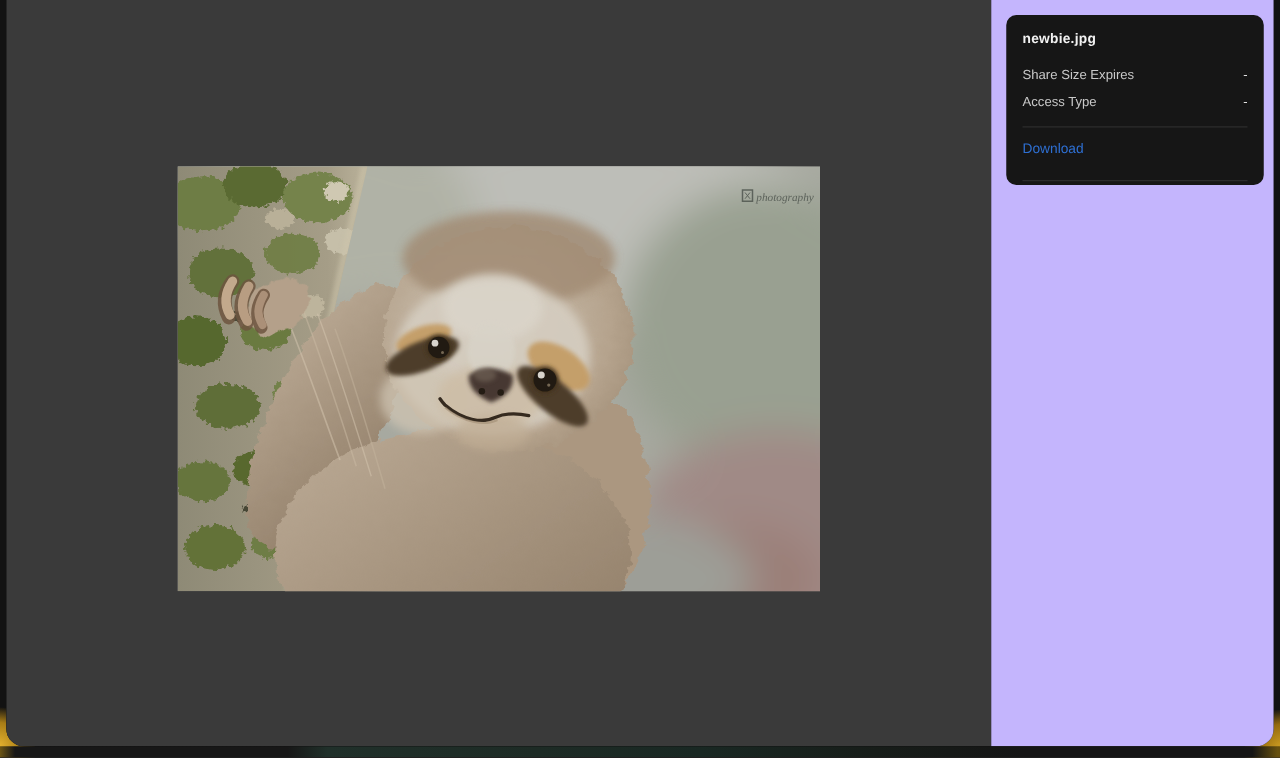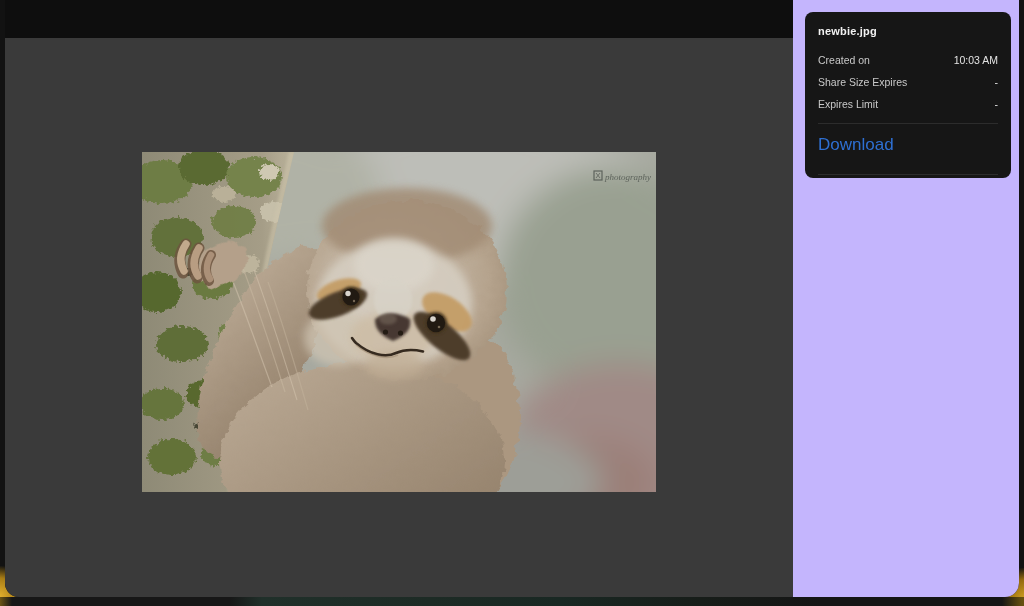--- a/index.html
+++ b/index.html
@@ -18,35 +18,35 @@
   .gold-corner.right{right:-12px;bottom:-2px;width:40px;height:40px;
     background:radial-gradient(circle at 78% 82%, #d9a825 0%, #93690f 48%, rgba(60,45,8,0) 75%);}
   .desktop-sliver{position:absolute;left:0;right:0;bottom:0;height:9px;z-index:0;
     background:linear-gradient(90deg,
       #6b5414 0px, #171717 12px, #171717 230px, #20302a 262px, #1d2b25 430px,
       #192823 560px, #171d19 700px, #151515 820px, #151515 1002px, #66500f 1022px);}
 
   
   .window{position:absolute;left:5px;top:0;width:1014px;height:597px;z-index:1;
     display:flex;border-radius:0 0 14px 14px;overflow:hidden;background:#0d0d0d;}
-  .main-area{width:788px;flex:none;display:flex;flex-direction:column;}
+  .main-area{width:788px;flex:none;display:flex;flex-direction:row;}
   .top-bar{height:38px;flex:none;background:#0e0e0e;}
   .content{flex:1;background:#3a3a3a;display:flex;justify-content:center;align-items:center;}
   .photo{width:514px;height:340px;margin-top:8px;position:relative;flex:none;}
   .photo svg{display:block;}
 
   
   .details-panel{flex:1;background:#c4b5fd;padding:12px 8px 0 12px;box-sizing:border-box;}
   .details-card{background:#161616;border-radius:8px;padding:11px 13px 3px;}
   .file-name{font-size:11px;font-weight:bold;color:#f2f2f2;margin:2px 0 12px;letter-spacing:.2px;}
   .row{display:flex;justify-content:space-between;align-items:center;height:22px;}
   .lbl{color:#c9c9c9;font-size:10.5px;}
   .val{color:#e3e3e3;font-size:10.5px;}
   .divider{border-top:1px solid #2c2c2c;margin-top:8px;}
-  .download{display:block;color:#2e6fd2;font-size:17px;padding:11px 0;cursor:pointer;text-decoration:none;}
+  .download{display:block;color:#2e6fd2;font-size:11px;padding:11px 0;cursor:pointer;text-decoration:none;}
 </style>
 </head>
 <body>
 
 <div class="screen">
 
   <div class="gold-corner left"></div>
   <div class="gold-corner right"></div>
   <div class="desktop-sliver"></div>
 
@@ -205,29 +205,25 @@
           </svg>
         </div>
       </div>
     </div>
 
     <aside class="details-panel">
       <div class="details-card">
         <h1 class="file-name">newbie.jpg</h1>
 
         <div class="row">
-          <span class="lbl">Created on</span>
-          <span class="val">10:03 AM</span>
-        </div>
-        <div class="row">
           <span class="lbl">Share Size Expires</span>
           <span class="val">-</span>
         </div>
         <div class="row">
-          <span class="lbl">Expires Limit</span>
+          <span class="lbl">Access Type</span>
           <span class="val">-</span>
         </div>
 
         <div class="divider"></div>
         <a class="download" href="#">Download</a>
         <div class="divider"></div>
       </div>
     </aside>
 
   </div>

